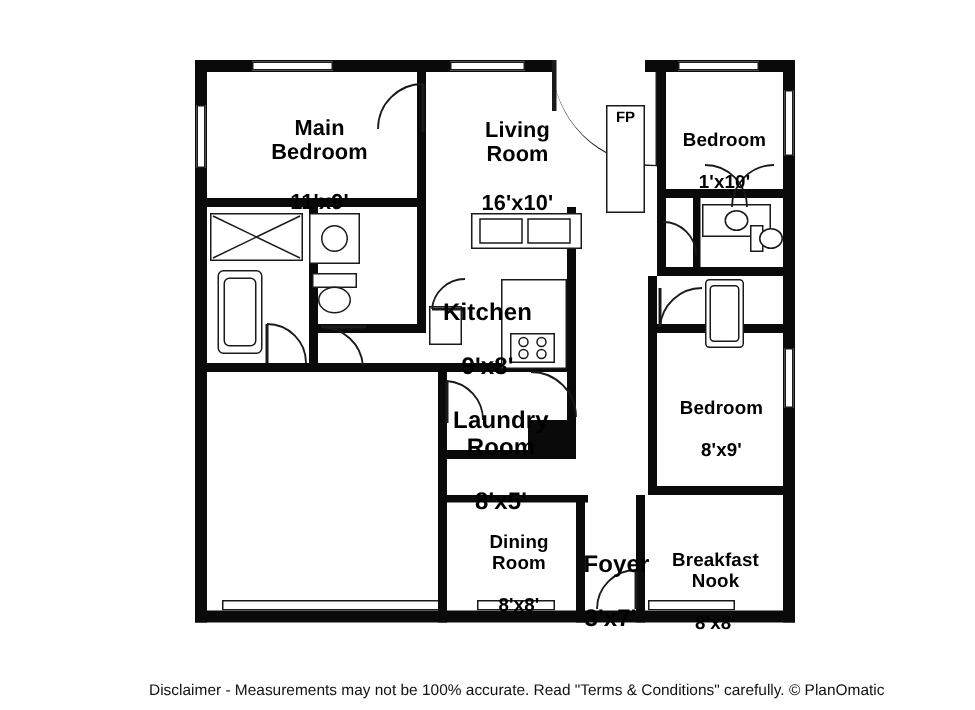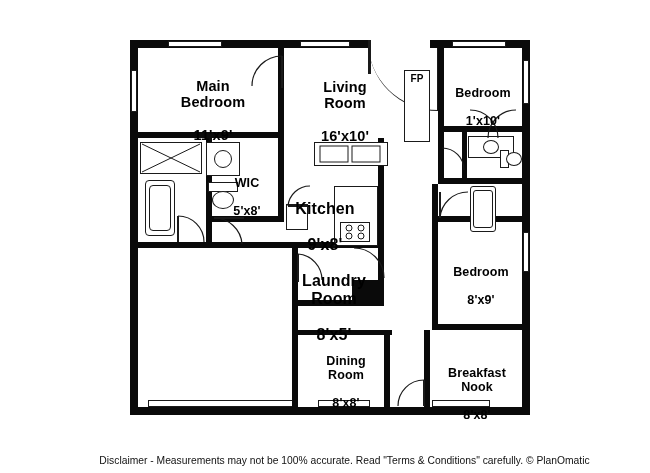--- a/index.html
+++ b/index.html
@@ -262,24 +262,20 @@
     <span>Living
 Room</span><br>
     <span>16'x10'</span>
   </div>
 
   <div class="label lbl-md" style="left:440px; top:72px; width:86px;">
     <span>Bedroom</span><br>
     <span>1'x10'</span>
   </div>
 
-  <div class="label lbl-md" style="left:214px; top:162px; width:66px;">
-    <span>WIC</span><br>
-    <span>5'x8'</span>
-  </div>
 
   <div class="label lbl-sm" style="left:288px; top:182px; width:74px;">
     <span>Kitchen</span><br>
     <span>9'x8'</span>
   </div>
 
   <div class="label lbl-md" style="left:438px; top:251px; width:86px;">
     <span>Bedroom</span><br>
     <span>8'x9'</span>
   </div>
@@ -290,20 +286,24 @@
     <span>8'x5'</span>
   </div>
 
 
   <div class="label lbl-md" style="left:308px; top:340px; width:76px;">
     <span>Dining
 Room</span><br>
     <span>8'x8'</span>
   </div>
 
+  <div class="label lbl-sm" style="left:389px; top:350px; width:36px;">
+    <span>Foyer</span><br>
+    <span>3'x7'</span>
+  </div>
 
   <div class="label lbl-md" style="left:434px; top:352px; width:86px;">
     <span>Breakfast
 Nook</span><br>
     <span>8'x8'</span>
   </div>
 
 </div>
 
 <div class="disclaimer">Disclaimer - Measurements may not be 100% accurate. Read "Terms &amp; Conditions" carefully. © PlanOmatic</div>

